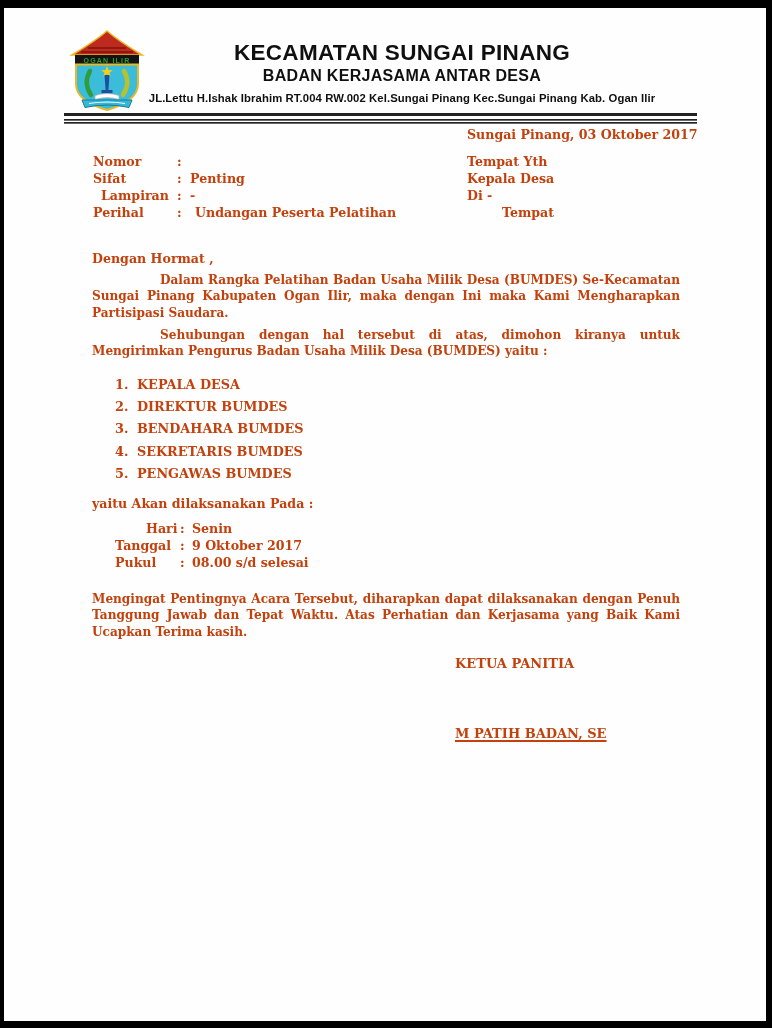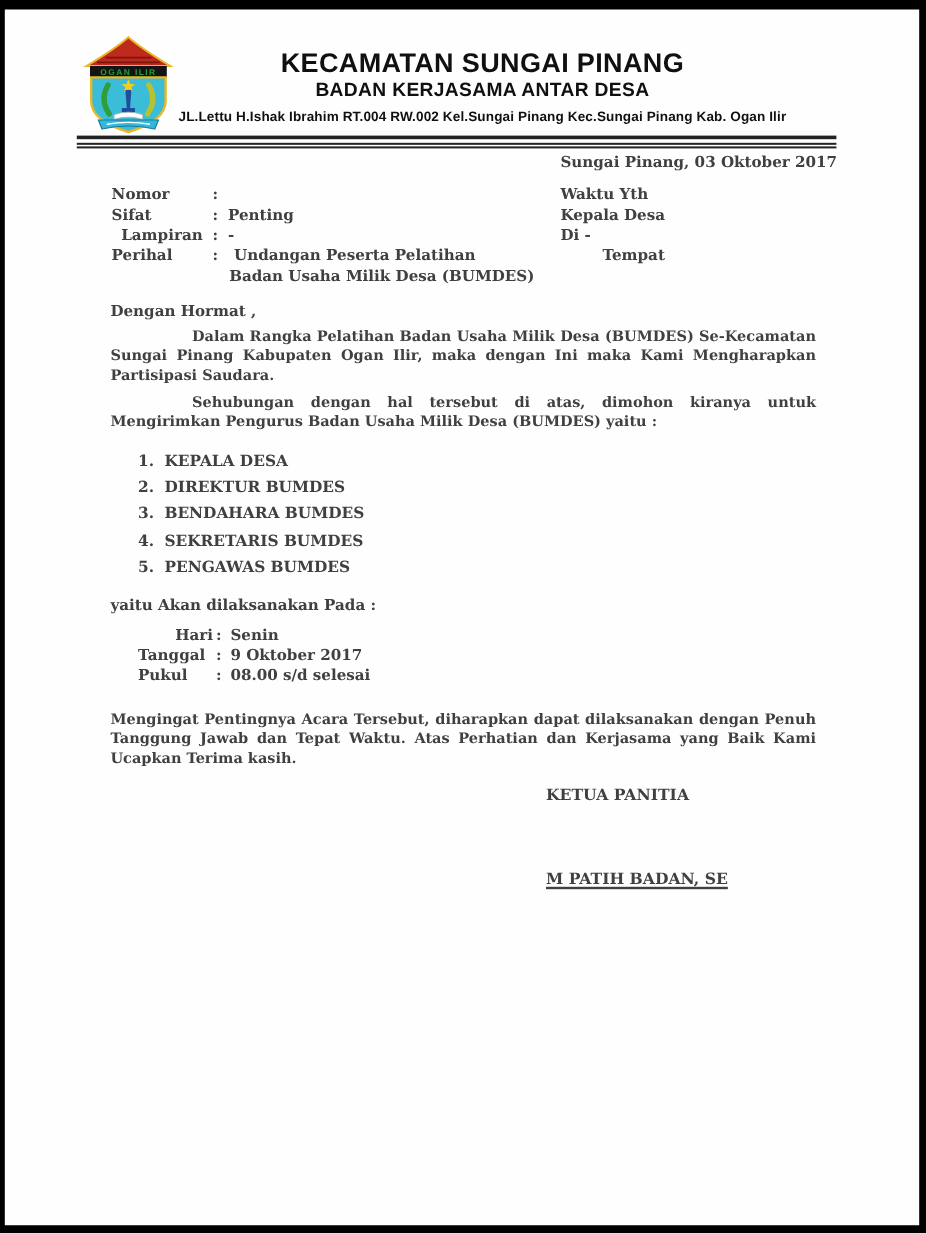--- a/index.html
+++ b/index.html
@@ -5,21 +5,21 @@
   html,body { margin:0; padding:0; background:#ffffff; }
   .page {
     position:relative; width:772px; height:1028px;
     background:#fefefe; overflow:hidden;
   }
   .frame {
     position:absolute; inset:0; border:solid #000;
     border-width:8px 6px 7px 4px; pointer-events:none; z-index:5;
   }
   .t { position:absolute; white-space:nowrap; }
-  .serif { font-family:"DejaVu Serif","Liberation Serif",serif; font-weight:700; color:#404040; }
+  .serif { font-family:"DejaVu Serif","Liberation Serif",serif; font-weight:700; color:#c2410c; }
   .sans  { font-family:"Liberation Sans","DejaVu Sans",sans-serif; font-weight:700; color:#101010; }
 
   .hdr { position:absolute; left:140px; top:38px; width:524px; text-align:center; }
   .org1 { font-size:16px; line-height:19px; letter-spacing:.3px; }
   .org2 { font-size:22.5px; line-height:26px; margin-top:2px; letter-spacing:.3px; }
   .addr { font-size:11.3px; line-height:13px; margin-top:7px; letter-spacing:.1px; }
 
   .logo { position:absolute; left:66px; top:29px; width:82px; height:84px; }
 
   .rule {
@@ -94,23 +94,22 @@
   <div class="t serif fs" style="left:177px; top:171px;">:</div>
   <div class="t serif fs" style="left:190px; top:171px;">Penting</div>
 
   <div class="t serif fs" style="left:101px;  top:188px;">Lampiran</div>
   <div class="t serif fs" style="left:177px; top:188px;">:</div>
   <div class="t serif fs" style="left:190px; top:188px;">-</div>
 
   <div class="t serif fs" style="left:93px;  top:205px;">Perihal</div>
   <div class="t serif fs" style="left:177px; top:205px;">:</div>
   <div class="t serif fs" style="left:195px; top:205px;">Undangan Peserta Pelatihan</div>
-  <div class="t serif fs" style="left:191px; top:222px;">Badan Usaha Milik Desa (BUMDES)</div>
 
-  <div class="t serif fs" style="left:467px; top:154px;">Waktu Yth</div>
+  <div class="t serif fs" style="left:467px; top:154px;">Tempat Yth</div>
   <div class="t serif fs" style="left:467px; top:171px;">Kepala Desa</div>
   <div class="t serif fs" style="left:467px; top:188px;">Di -</div>
   <div class="t serif fs" style="left:502px; top:205px;">Tempat</div>
 
   <div class="t serif fs" style="left:92px; top:251px;">Dengan Hormat ,</div>
 
   <div class="serif para indent" style="top:327px;">Sehubungan dengan hal tersebut di atas, dimohon kiranya untuk Mengirimkan Pengurus Badan Usaha Milik Desa (BUMDES) yaitu :</div>
   <div class="serif para indent" style="top:272px;">Dalam Rangka Pelatihan Badan Usaha Milik Desa (BUMDES) Se-Kecamatan Sungai Pinang Kabupaten Ogan Ilir, maka dengan Ini maka Kami Mengharapkan Partisipasi Saudara.</div>
 
   <ul class="list serif">

